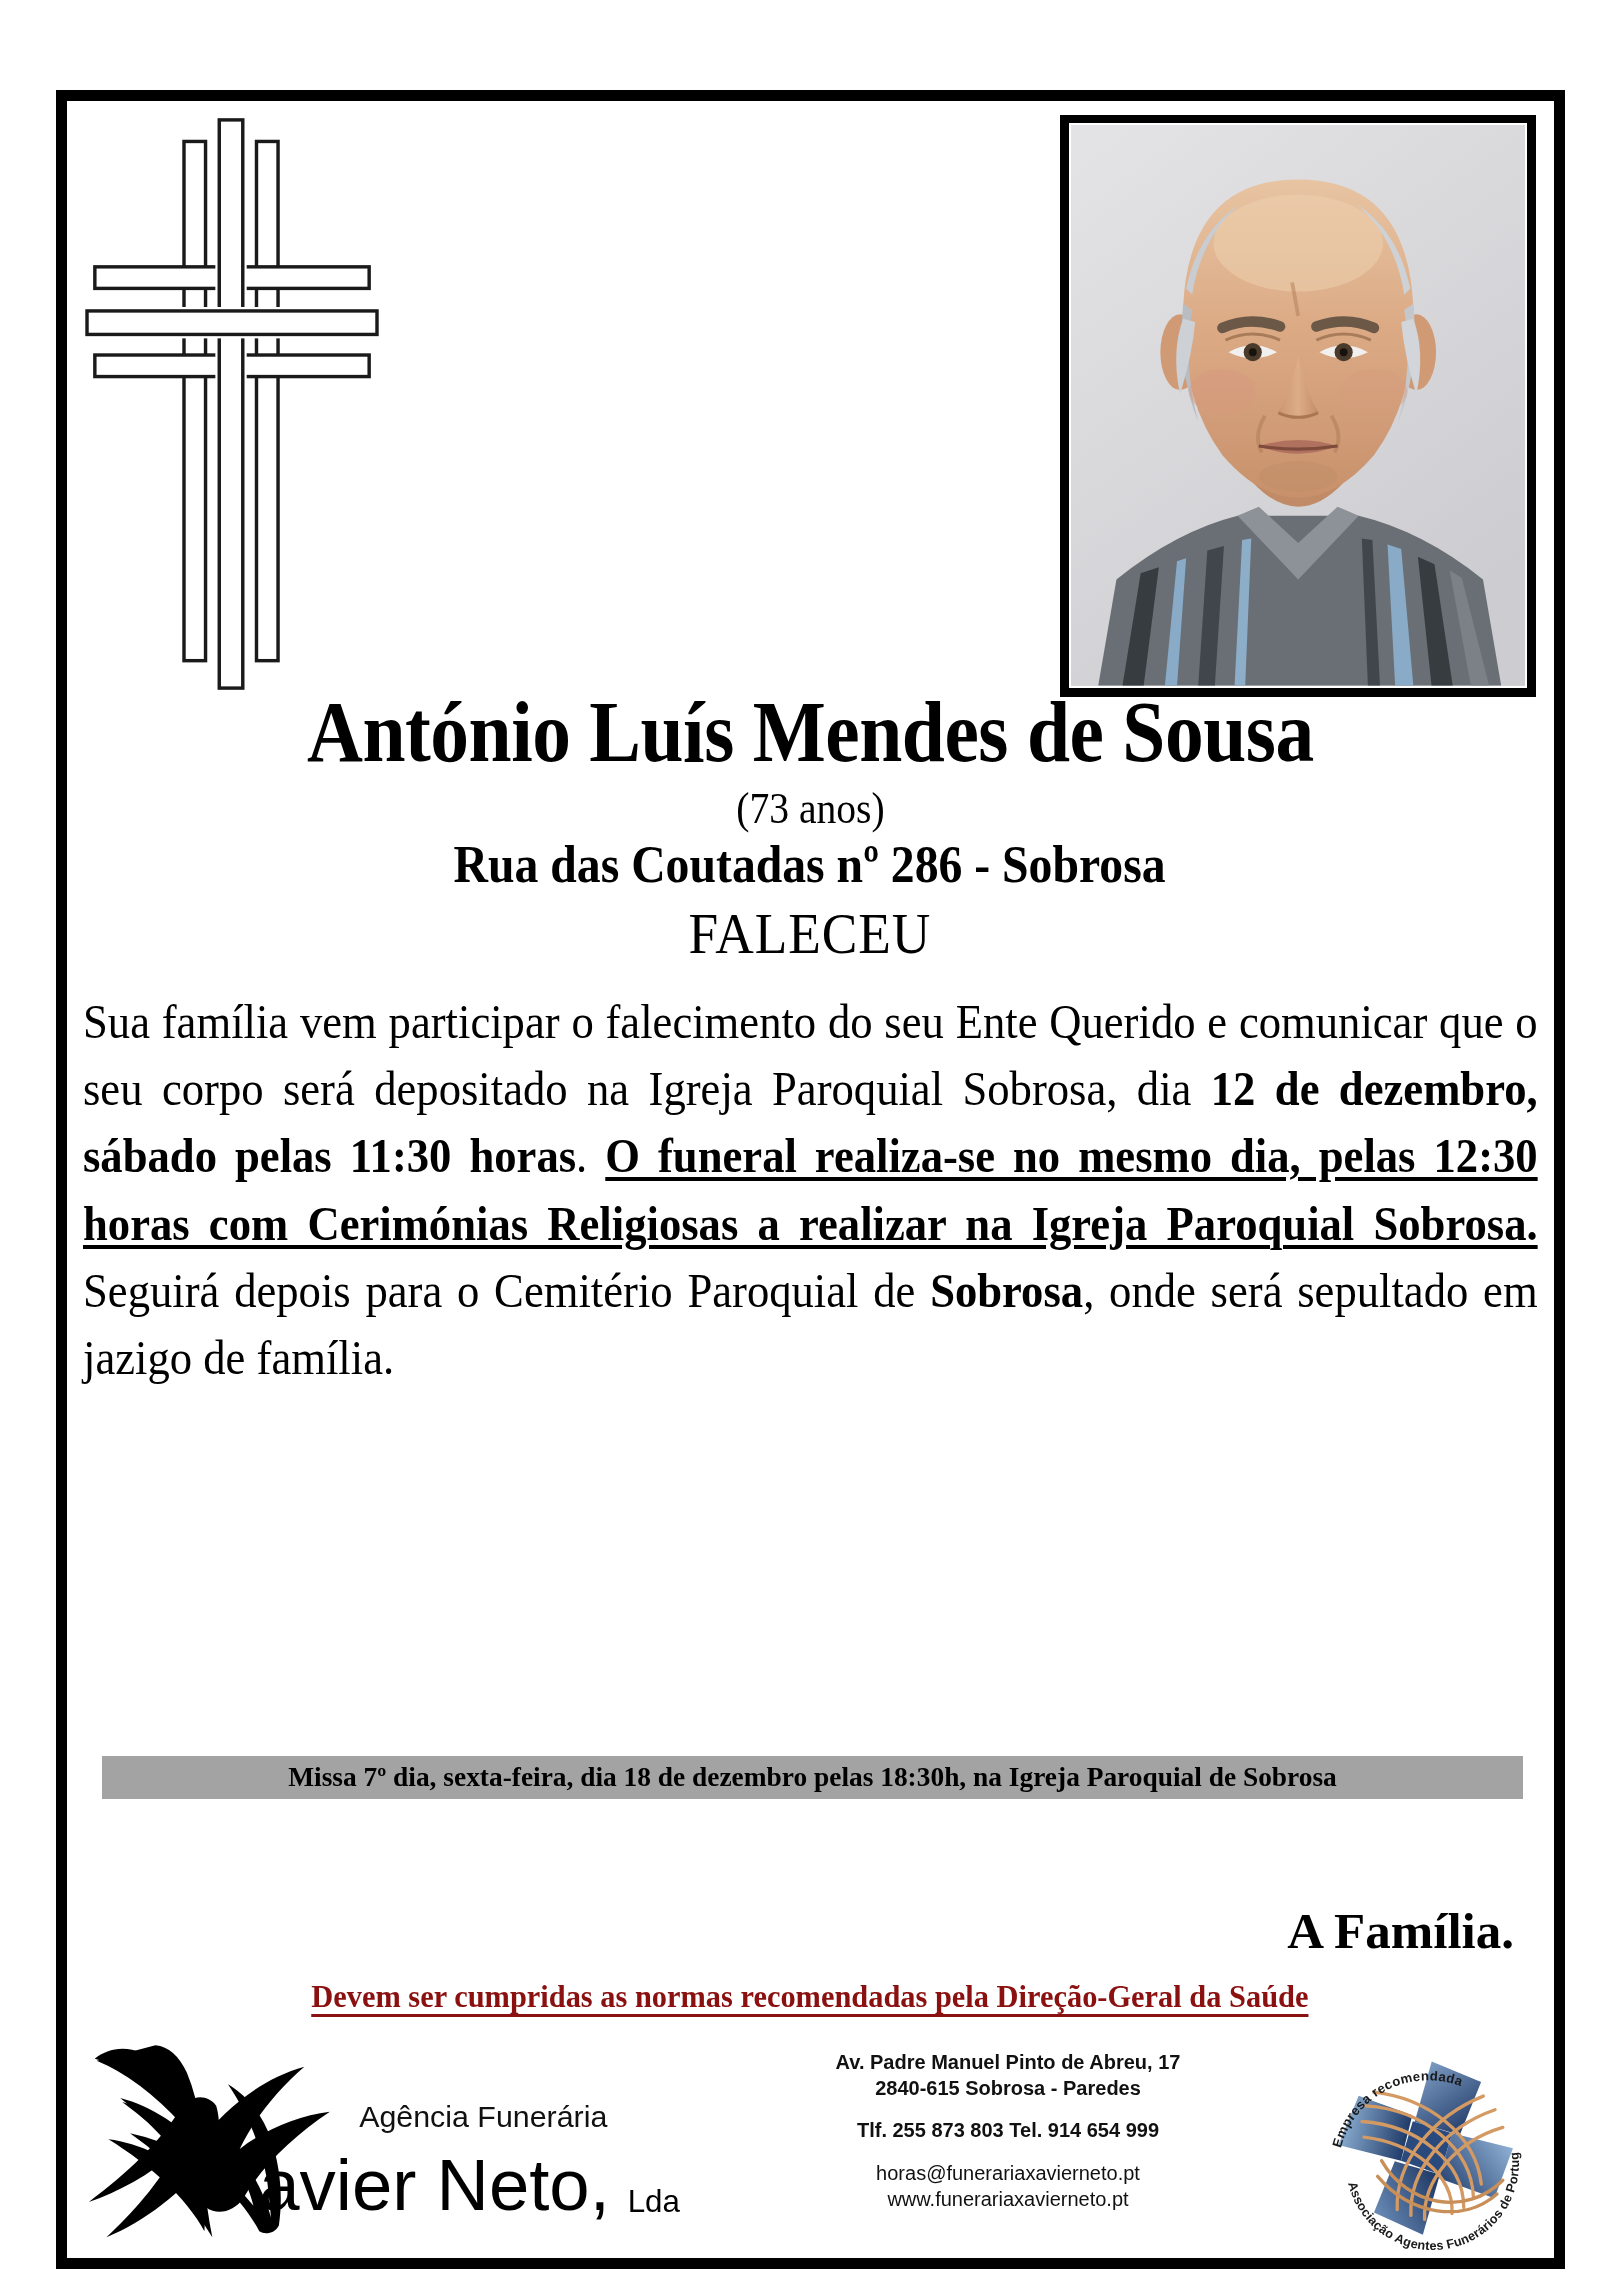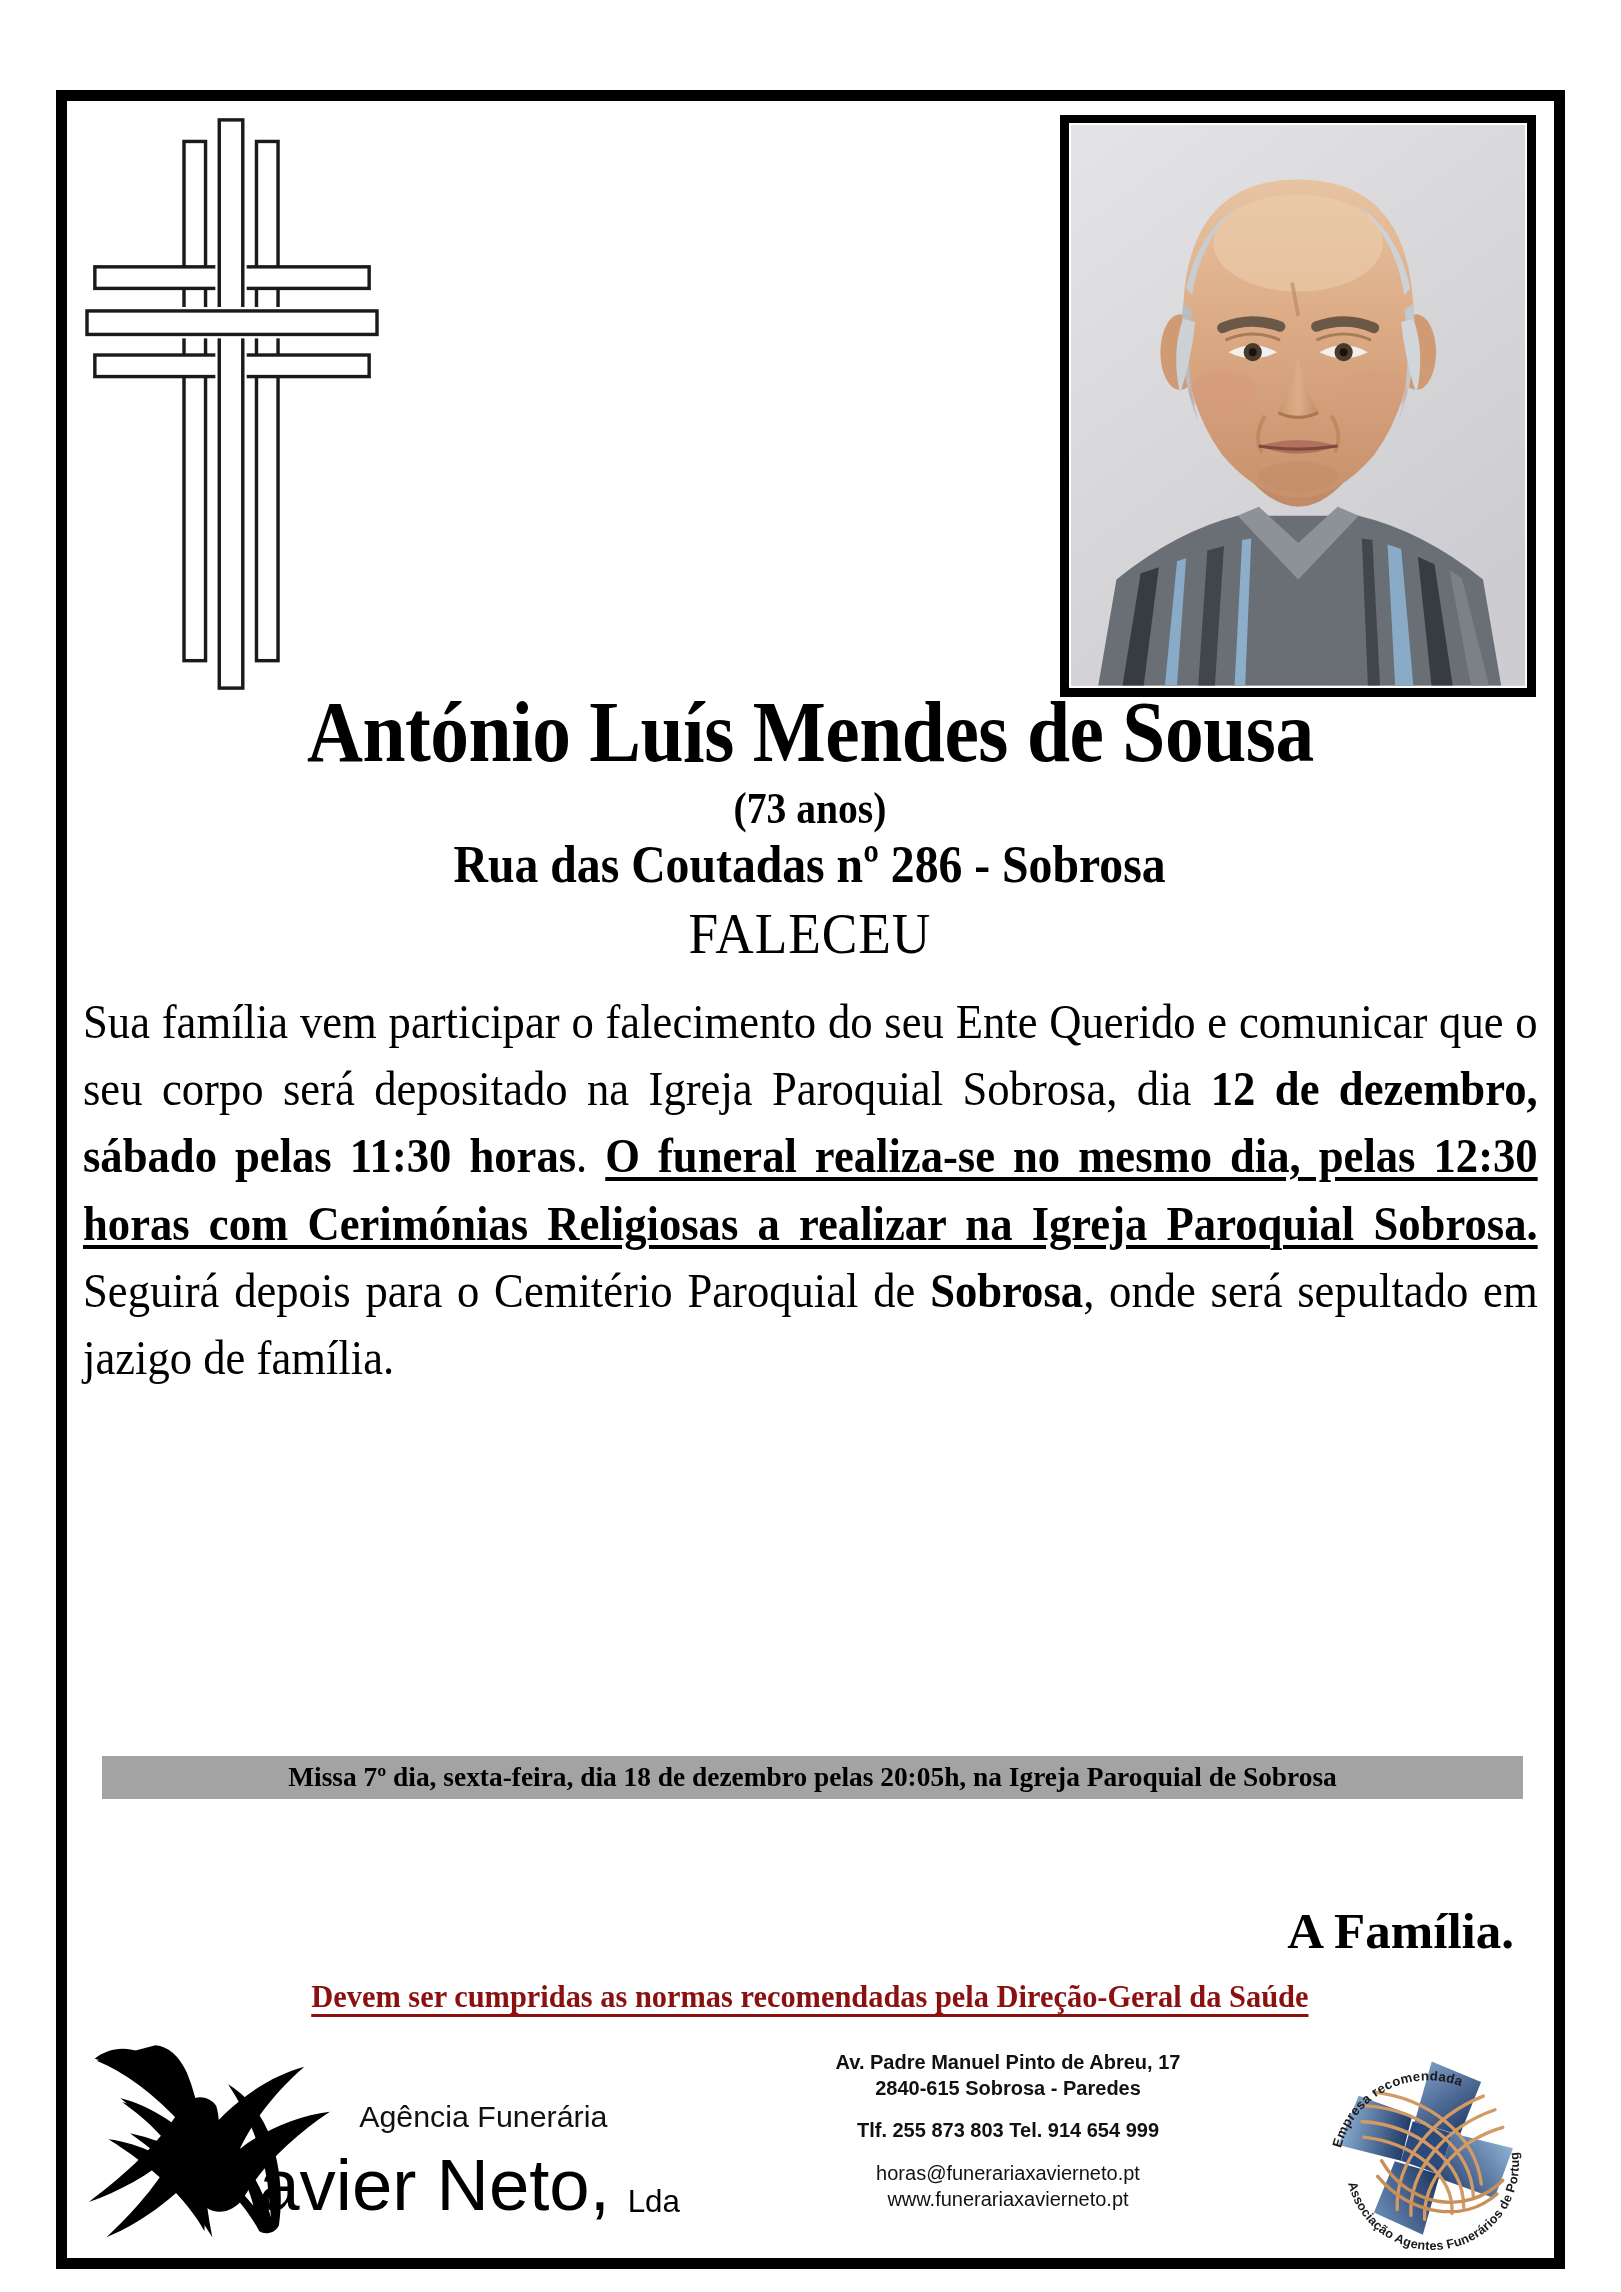--- a/index.html
+++ b/index.html
@@ -87,21 +87,21 @@
     transform-origin: center center;
     white-space: nowrap;
   }
   #age-line {
     position: absolute;
     left: 0;
     top: 686px;
     width: 1486px;
     text-align: center;
     font-size: 44px;
-    font-weight: bold;
+    font-weight: normal;
     line-height: 1.0;
   }
   #age-line .inner {
     display: inline-block;
     transform: scaleX(0.90);
   }
   #address-line {
     position: absolute;
     left: 0;
     top: 737px;
@@ -395,21 +395,21 @@
       <span class="inner">FALECEU</span>
     </div>
 
     <div id="body-text">
       <span class="scaler">
         <span>Sua família vem participar o falecimento do seu Ente Querido e comunicar que o seu corpo será depositado na Igreja Paroquial Sobrosa, dia </span><b>12 de dezembro, sábado pelas 11:30 horas</b><span>. </span><u class="bu">O funeral realiza-se no mesmo dia, pelas 12:30 horas com Cerimónias Religiosas a realizar na Igreja Paroquial Sobrosa.</u><span> Seguirá depois para o Cemitério Paroquial de </span><b>Sobrosa</b><span>, onde será sepultado em jazigo de família.</span>
       </span>
     </div>
 
     <div id="missa-band">
-      <span class="txt">Missa 7º dia, sexta-feira, dia 18 de dezembro pelas 20:05h, na Igreja Paroquial de Sobrosa</span>
+      <span class="txt">Missa 7º dia, sexta-feira, dia 18 de dezembro pelas 18:30h, na Igreja Paroquial de Sobrosa</span>
     </div>
 
     <div id="familia-line">A Família.</div>
 
     <div id="dgs-line">
       <span class="txt">Devem ser cumpridas as normas recomendadas pela Direção-Geral da Saúde</span>
     </div>
 
     <div id="footer">
 

